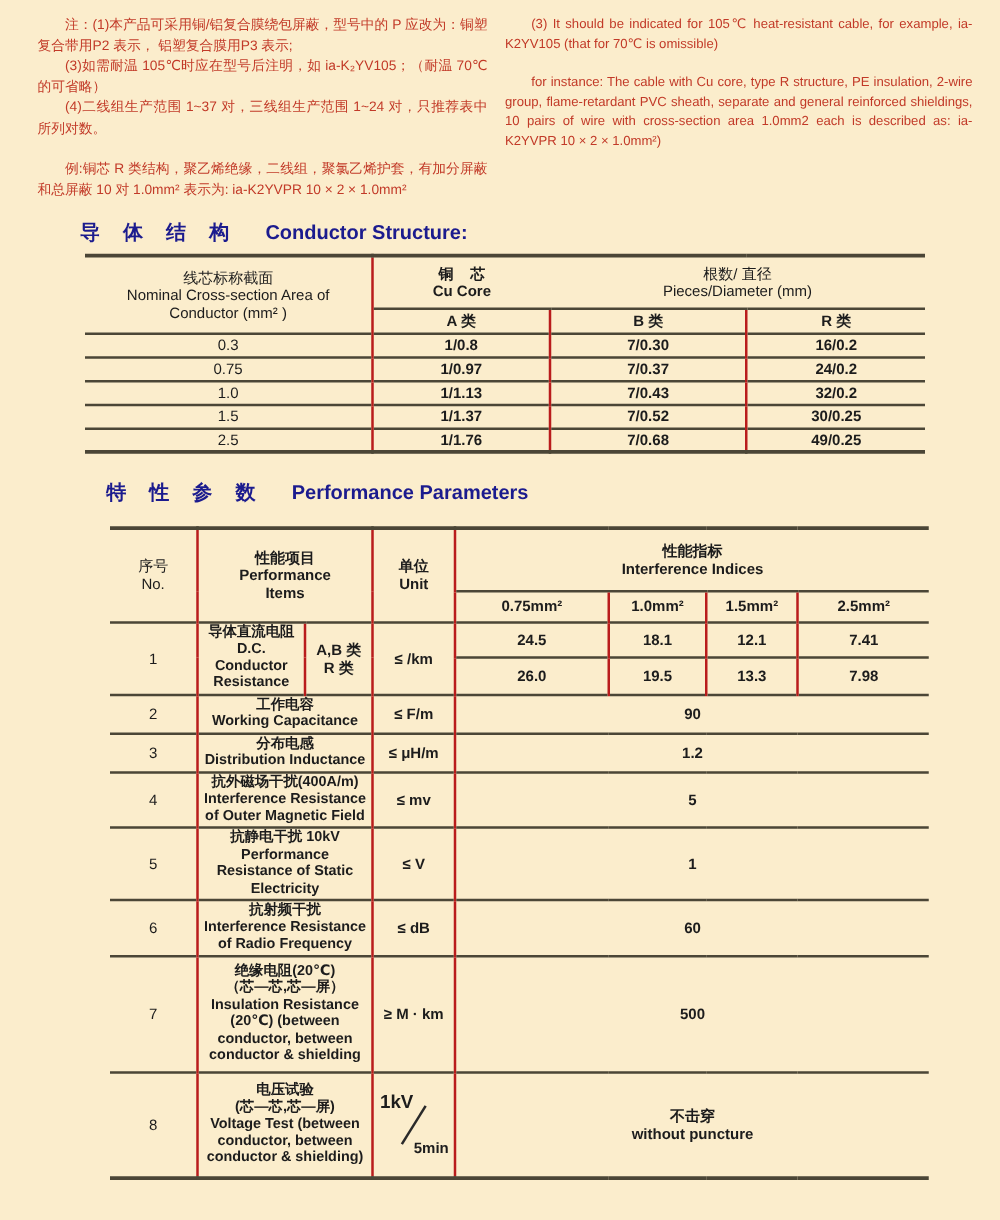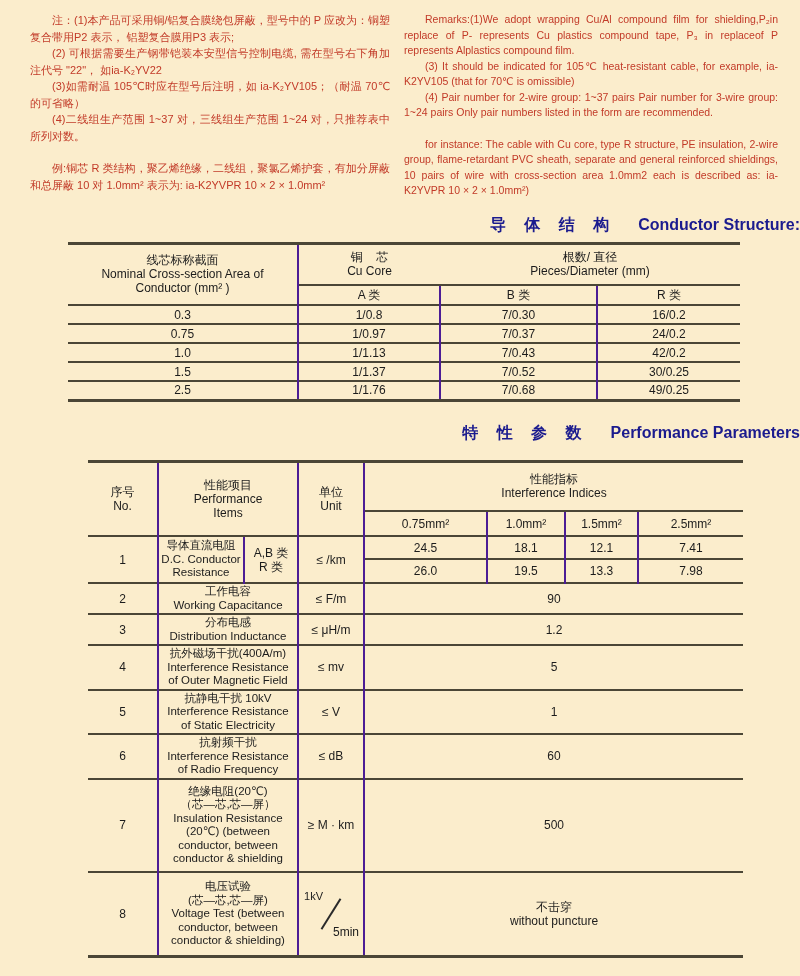--- a/index.html
+++ b/index.html
@@ -9,69 +9,66 @@
     font-family:"Liberation Sans","DejaVu Sans",sans-serif;
     color:#1c1c1c;
   }
   
   .notes{display:flex;gap:14px;padding:12px 22px 0 30px;color:#c23a28;}
   .notes-col p{margin:0;text-indent:2em;text-align:justify;}
   .notes-cn{width:360px;font-size:11px;line-height:16.5px;}
   .notes-en{width:374px;font-size:10.5px;line-height:15.5px;}
   .p-example{margin-top:16px !important;}
   
-  .section-heading{margin:0;color:#1b1b8e;font-size:16px;font-weight:bold;white-space:nowrap;text-align:right;}
+  .section-heading{margin:0;color:#1b1b8e;font-size:16px;font-weight:bold;white-space:nowrap;}
   .section-heading .cn{letter-spacing:7px;margin-right:22px;}
   .heading-1{margin:16px 0 0 64px;}
-  .heading-2{margin:21px 0 0 44px;}
+  .heading-2{margin:21px 0 0 85px;}
   
   table{border-collapse:collapse;table-layout:fixed;text-align:center;
         border-top:3px solid #4b4636;border-bottom:3px solid #4b4636;}
   th,td{border-top:2px solid #4b4636;font-weight:normal;padding:1px 2px;
         font-size:12px;line-height:14px;vertical-align:middle;}
-  .vl{border-left:2px solid #4c1d95;}
+  .vl{border-left:2px solid #b91c1c;font-weight:bold;}
   
   .t1{margin:6px 0 0 68px;width:672px;}
   .t1 thead tr.h1{height:42px;}
   .t1 thead tr.h2{height:20px;}
   .t1 tbody tr{height:19px;}
   .cu-cn{white-space:pre;}
   
   .t2{margin:16px 0 0 88px;width:655px;}
   .t2 thead tr.h1{height:50px;}
   .t2 thead tr.h2{height:25px;}
   .t2 tr.r1a{height:23px;}
   .t2 tr.r1b{height:24px;}
   .t2 tr.r2,.t2 tr.r3{height:26px;}
   .t2 tr.r4,.t2 tr.r5{height:41px;}
   .t2 tr.r6{height:42px;}
   .t2 tr.r7{height:93px;}
   .t2 tr.r8{height:85px;}
   .t2 .item{font-size:11.5px;line-height:13.5px;}
   .unit-frac{position:relative;}
-  .frac-top{position:absolute;left:5px;top:16px;font-size:11px;}
+  .frac-top{position:absolute;left:5px;top:16px;font-size:15px;}
   .frac-bottom{position:absolute;right:4px;bottom:16px;font-size:12px;}
   .frac-slash{position:absolute;left:50%;top:50%;width:2px;height:36px;
               background:#2a2a2a;transform:translate(-50%,-50%) rotate(32deg);}
 </style>
 </head>
 <body>
 
 <section class="notes">
   <div class="notes-col notes-cn">
     <p>注：(1)本产品可采用铜/铝复合膜绕包屏蔽，型号中的 P 应改为：铜塑复合带用P2 表示，  铝塑复合膜用P3 表示;</p>
-    <p>(2) 可根据需要生产钢带铠装本安型信号控制电缆, 需在型号右下角加注代号 "22"，  如ia-K₂YV22</p>
     <p>(3)如需耐温 105℃时应在型号后注明，如 ia-K₂YV105；（耐温 70℃的可省略）</p>
     <p>(4)二线组生产范围 1~37 对，三线组生产范围 1~24 对，只推荐表中所列对数。</p>
     <p class="p-example">例:铜芯 R 类结构，聚乙烯绝缘，二线组，聚氯乙烯护套，有加分屏蔽和总屏蔽 10 对 1.0mm² 表示为:  ia-K2YVPR 10 × 2 × 1.0mm²</p>
   </div>
   <div class="notes-col notes-en">
-    <p>Remarks:(1)We adopt wrapping Cu/Al compound film for shielding,P₂in replace of P- represents Cu plastics compound tape, P₃ in replaceof P represents Alplastics compound film.</p>
     <p>(3) It should be indicated for 105℃ heat-resistant cable, for example, ia-K2YV105 (that for 70℃ is omissible)</p>
-    <p>(4) Pair number for 2-wire group: 1~37 pairs Pair number for 3-wire group: 1~24 pairs Only pair numbers listed in the form are recommended.</p>
     <p class="p-example">for instance: The cable with Cu core, type R structure, PE insulation, 2-wire group, flame-retardant PVC sheath, separate and general reinforced shieldings, 10 pairs of wire with cross-section area 1.0mm2  each is described as:  ia-K2YVPR 10 × 2 × 1.0mm²)</p>
   </div>
 </section>
 
 <h2 class="section-heading heading-1">
   <span class="cn">导 体 结 构</span><span class="en">Conductor Structure:</span>
 </h2>
 
 <table class="t1">
   <colgroup>
@@ -112,21 +109,21 @@
     <tr>
       <td>0.75</td>
       <td class="vl">1/0.97</td>
       <td class="vl">7/0.37</td>
       <td class="vl">24/0.2</td>
     </tr>
     <tr>
       <td>1.0</td>
       <td class="vl">1/1.13</td>
       <td class="vl">7/0.43</td>
-      <td class="vl">42/0.2</td>
+      <td class="vl">32/0.2</td>
     </tr>
     <tr>
       <td>1.5</td>
       <td class="vl">1/1.37</td>
       <td class="vl">7/0.52</td>
       <td class="vl">30/0.25</td>
     </tr>
     <tr>
       <td>2.5</td>
       <td class="vl">1/1.76</td>
@@ -230,21 +227,21 @@
         <div>Interference Resistance of Outer Magnetic Field</div>
       </td>
       <td class="vl">≤ mv</td>
       <td colspan="4" class="vl">5</td>
     </tr>
 
     <tr class="r5">
       <td>5</td>
       <td colspan="2" class="vl item">
         <div>抗静电干扰 10kV</div>
-        <div>Interference Resistance of Static Electricity</div>
+        <div>Performance Resistance of Static Electricity</div>
       </td>
       <td class="vl">≤ V</td>
       <td colspan="4" class="vl">1</td>
     </tr>
 
     <tr class="r6">
       <td>6</td>
       <td colspan="2" class="vl item">
         <div>抗射频干扰</div>
         <div>Interference Resistance of Radio Frequency</div>

